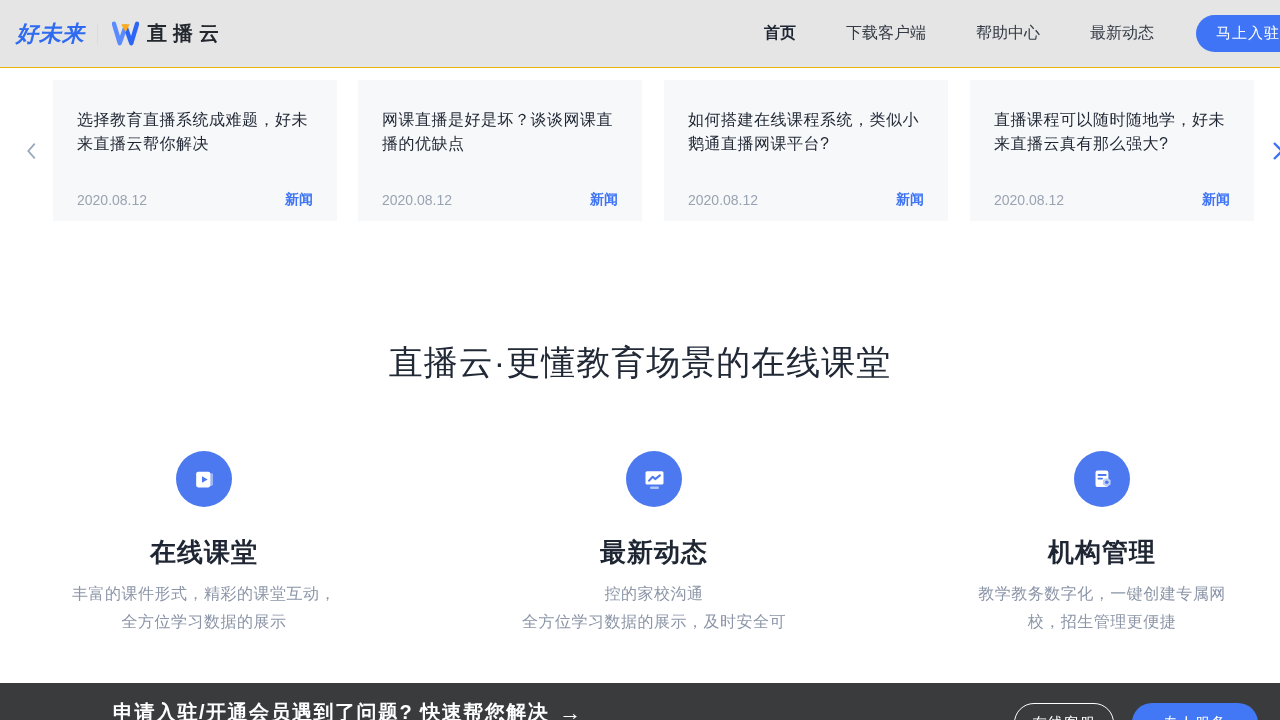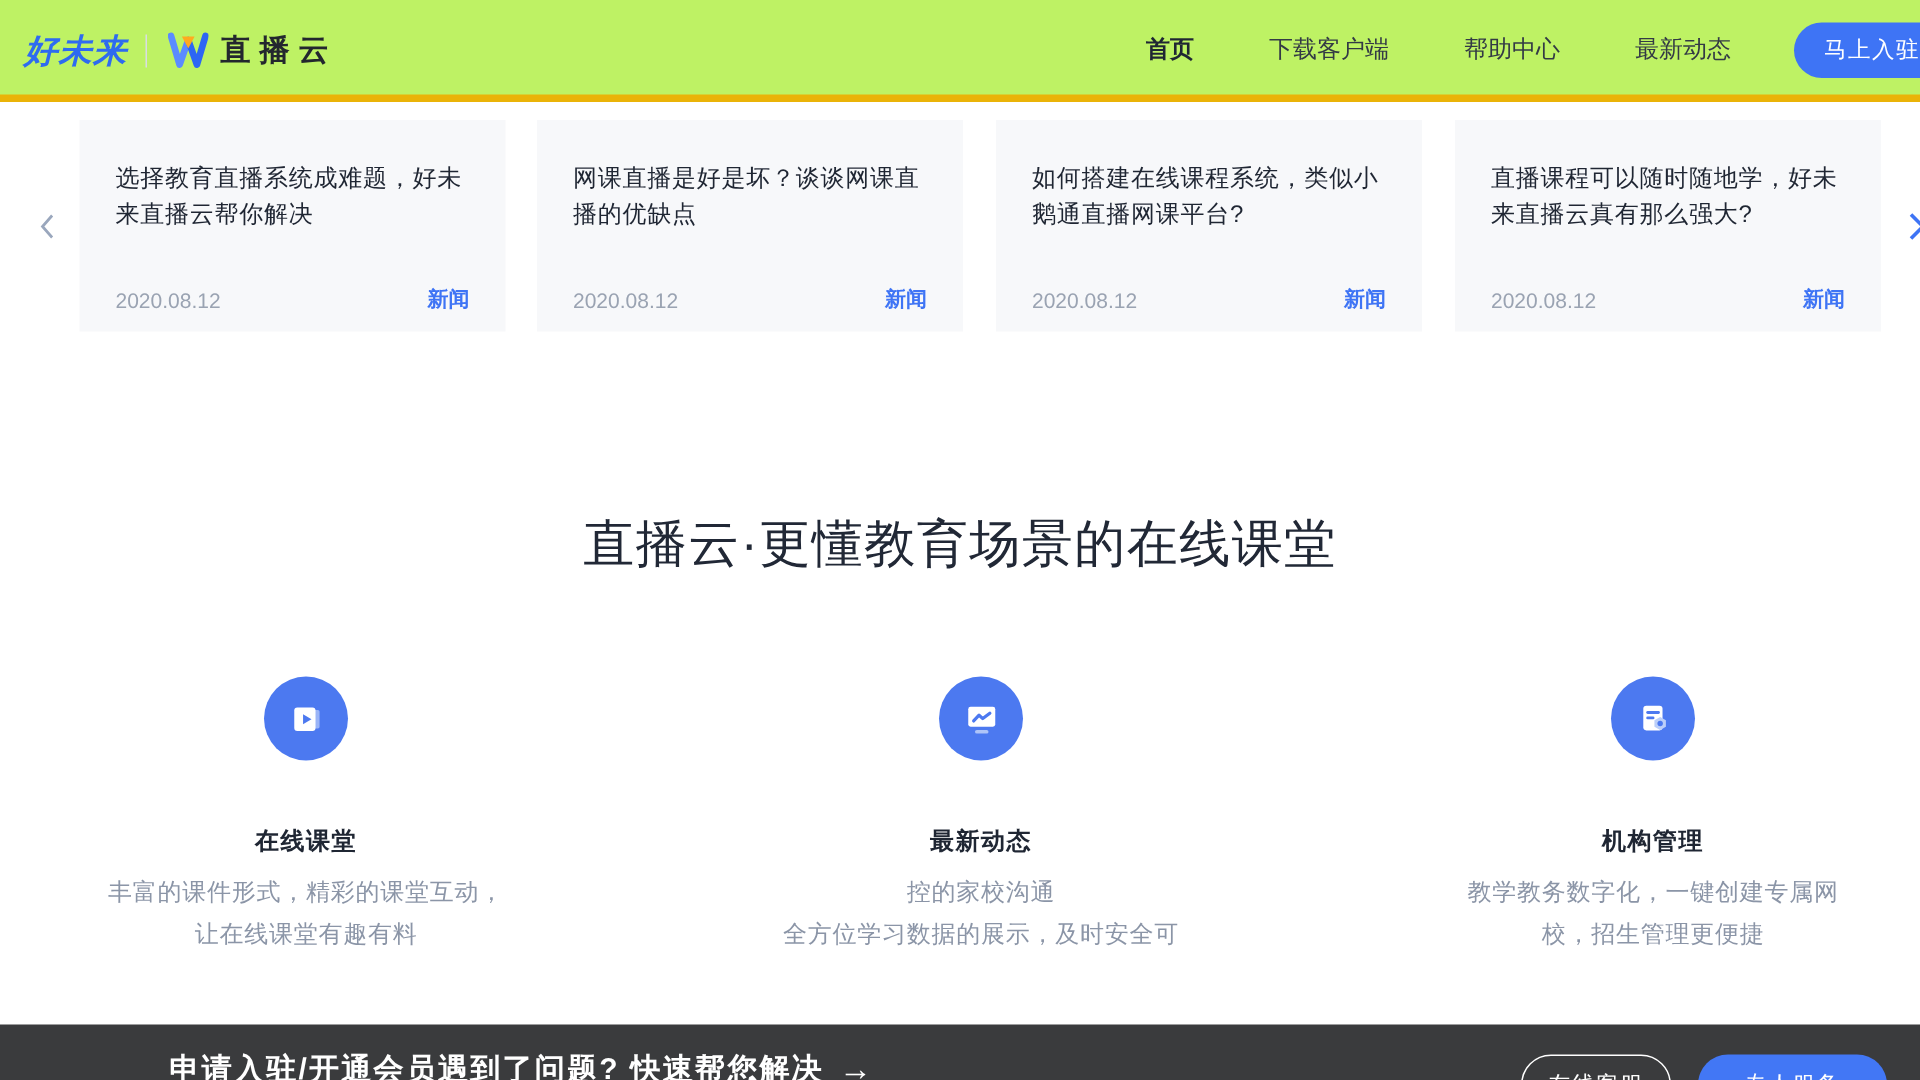--- a/index.html
+++ b/index.html
@@ -1,21 +1,21 @@
 <!DOCTYPE html>
 <html><head>
 <meta charset="utf-8">
 <style>
   * { margin:0; padding:0; box-sizing:border-box; }
   html,body { width:1280px; height:720px; }
   body { font-family:"Liberation Sans","DejaVu Sans",sans-serif; background:#fff; }
   .page { position:relative; width:1280px; height:720px; overflow:hidden; background:#fff; }
 
   
-  .header { position:absolute; top:0; left:0; width:1280px; height:68px; background:#bef264; border-bottom:5px solid #eab308; }
+  .header { position:absolute; top:0; left:0; width:1280px; height:68px; background:#e5e5e5; border-bottom:1px solid #eab308; }
   .logo { position:absolute; left:16px; top:0; height:67px; display:flex; align-items:center; }
   .tal { color:#2e6bf0; font-size:22px; font-weight:bold; font-style:italic; letter-spacing:1px; }
   .logo-divider { width:1px; height:22px; background:#d9dde3; margin:0 14px 0 12px; }
   .wicon { display:flex; align-items:center; margin-right:8px; }
   .prod { color:#23272e; font-size:20px; font-weight:600; letter-spacing:6px; }
   .nav { position:absolute; left:764px; top:0; height:67px; display:flex; align-items:center; gap:50px; }
   .nav-item { font-size:16px; color:#333a45; cursor:pointer; white-space:nowrap; text-decoration:none; }
   .nav-item.active { font-weight:bold; color:#1f2633; }
   .cta-btn { position:absolute; left:1196px; top:15px; height:37px; width:130px; background:#3e74f5; color:#fff;
              border:none; border-radius:19px; font-size:15px; letter-spacing:1px; text-align:left; padding-left:20px;
@@ -35,21 +35,21 @@
 
   
   .hero-title { position:absolute; top:340px; left:0; width:1280px; text-align:center; font-size:34px;
                 font-weight:400; color:#212836; letter-spacing:1px; }
 
   
   .feature-col { position:absolute; top:451px; width:340px; text-align:center; }
   .feat-1 { left:34px; } .feat-2 { left:484px; } .feat-3 { left:932px; }
   .feature-icon { width:56px; height:56px; border-radius:50%; background:#4c79f0; margin:0 auto;
                   display:flex; align-items:center; justify-content:center; }
-  .feature-title { margin-top:44px; font-size:16px; font-weight:bold; color:#1f2633; letter-spacing:1px; }
+  .feature-title { margin-top:28px; font-size:26px; font-weight:bold; color:#1f2633; letter-spacing:1px; }
   .feature-desc { margin-top:10px; font-size:16px; color:#8b95a7; line-height:28px; letter-spacing:0.5px; }
 
   
   .footer-bar { position:absolute; top:683px; left:0; width:1280px; height:80px; background:#3a3b3d; }
   .footer-msg { position:absolute; left:113px; top:16px; font-size:20px; font-weight:600; color:#fff; letter-spacing:1.5px;
                 display:flex; align-items:center; gap:10px; cursor:pointer; }
   .footer-arrow { font-size:22px; font-weight:normal; }
   .fbtn { position:absolute; top:20px; height:40px; border-radius:20px; font-size:15px; letter-spacing:1px;
           font-family:inherit; cursor:pointer; }
   .fbtn-outline { left:1014px; width:100px; background:transparent; border:1px solid #fff; color:#fff; }
@@ -129,21 +129,21 @@
     <div class="feature-icon">
       <svg viewBox="0 0 24 24" width="27" height="27">
         <rect x="14.2" y="6.5" width="5.4" height="11" rx="1" fill="#9ab4f7"></rect>
         <rect x="4.6" y="5" width="12.6" height="14" rx="1.8" fill="#ffffff"></rect>
         <path d="M9.8 9.1 L14.8 12 L9.8 14.9 Z" fill="#4c79f0"></path>
       </svg>
     </div>
     <div class="feature-title">在线课堂</div>
     <div class="feature-desc">
       <div>丰富的课件形式，精彩的课堂互动，</div>
-      <div>让在线课堂有趣有料</div>
+      <div>全方位学习数据的展示</div>
     </div>
   </div>
 
   <div class="feature-col feat-2">
     <div class="feature-icon">
       <svg viewBox="0 0 24 24" width="27" height="27">
         <rect x="4" y="4.6" width="16" height="11.8" rx="1.4" fill="#ffffff"></rect>
         <polyline points="7.2,13 10.4,9.6 12.6,11.6 16.8,8.4" fill="none" stroke="#4c79f0" stroke-width="1.9" stroke-linecap="round" stroke-linejoin="round"></polyline>
         <rect x="8" y="18.3" width="8" height="2.2" rx="1.1" fill="#aec4f8"></rect>
       </svg>

